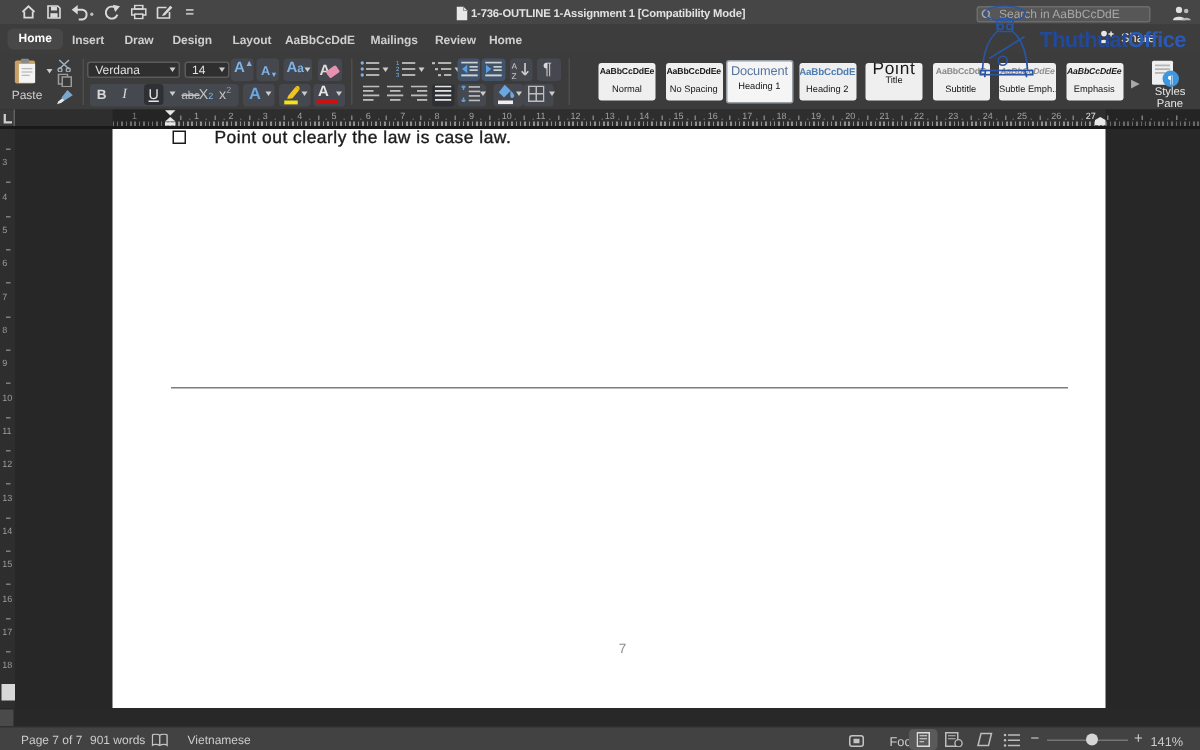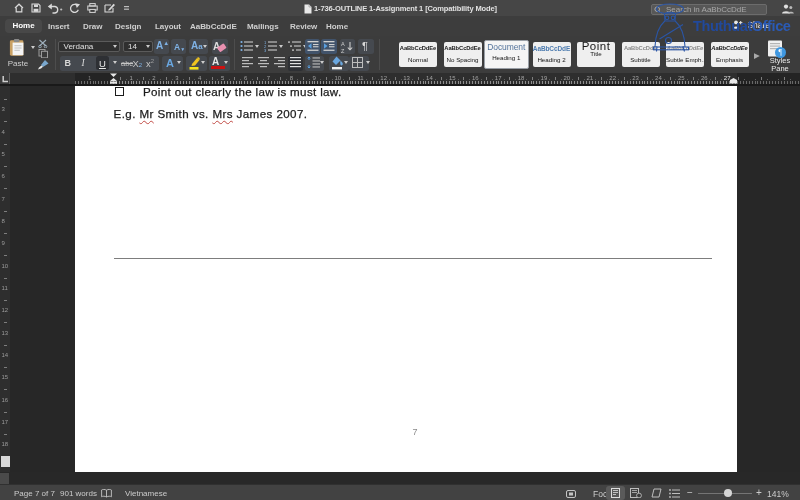--- a/index.html
+++ b/index.html
@@ -470,22 +470,21 @@
         <rect x="2" y="8.5" width="7" height="2.2" fill="#e8e8e8"></rect>
       </svg>
     <svg style="position:absolute;left:729px;top:5px" width="9" height="6" viewBox="0 0 9 6">
         <path d="M1 5.5 V2 L4.5 0 L8 2 V5.5 Z" fill="#e8e8e8"></path>
       </svg>
   </div>
   <div class="abs" id="docarea">
     <div style="position:absolute;left:0;top:0;width:800px;height:2px;background:#191919;z-index:5"></div>
     <div id="page">
       <div style="position:absolute;left:40px;top:2.5px;width:9px;height:9px;border:1.3px solid #1c1c1c"></div>
-      <div class="doctext" style="left:68px;top:0.6px;letter-spacing:0.34px">Point out clearly the law is must law.</div>
-      <div class="doctext" style="left:38.5px;top:22.5px;letter-spacing:0.41px">E.g. <span style="text-decoration:underline wavy #c14a44;text-decoration-thickness:1px;text-underline-offset:1.5px">Mr</span> Smith vs. <span style="text-decoration:underline wavy #c14a44;text-decoration-thickness:1px;text-underline-offset:1.5px">Mrs</span> James 2007.</div>
+      <div class="doctext" style="left:68px;top:0.6px;letter-spacing:0.34px">Point out clearly the law is case law.</div>
       <div style="position:absolute;left:39px;top:173.5px;width:598px;height:1.3px;background:#7d7d7d"></div>
       <div style="position:absolute;left:330px;top:343px;width:20px;text-align:center;font-size:9px;color:#8a8a8a">7</div>
     </div>
   </div>
   <div class="abs" id="vruler">
     <div class="rnum" style="left:1.5px;top:22.3px;font-size:6px">3</div>
     <div class="rnum" style="left:1.5px;top:44.7px;font-size:6px">4</div>
     <div class="rnum" style="left:1.5px;top:67.0px;font-size:6px">5</div>
     <div class="rnum" style="left:1.5px;top:89.3px;font-size:6px">6</div>
     <div class="rnum" style="left:1.5px;top:111.7px;font-size:6px">7</div>

